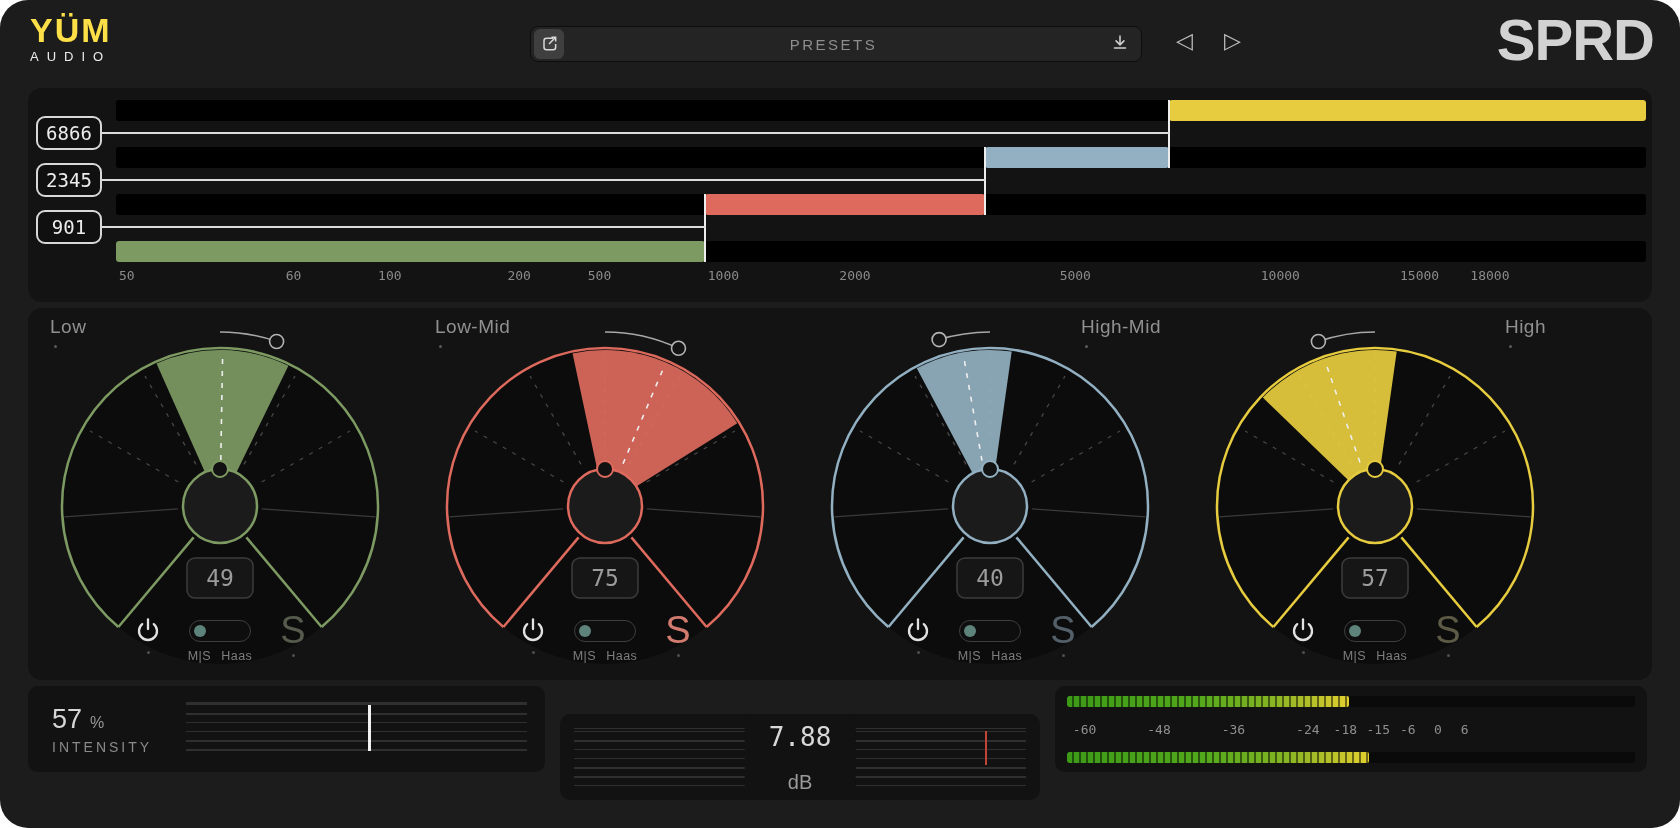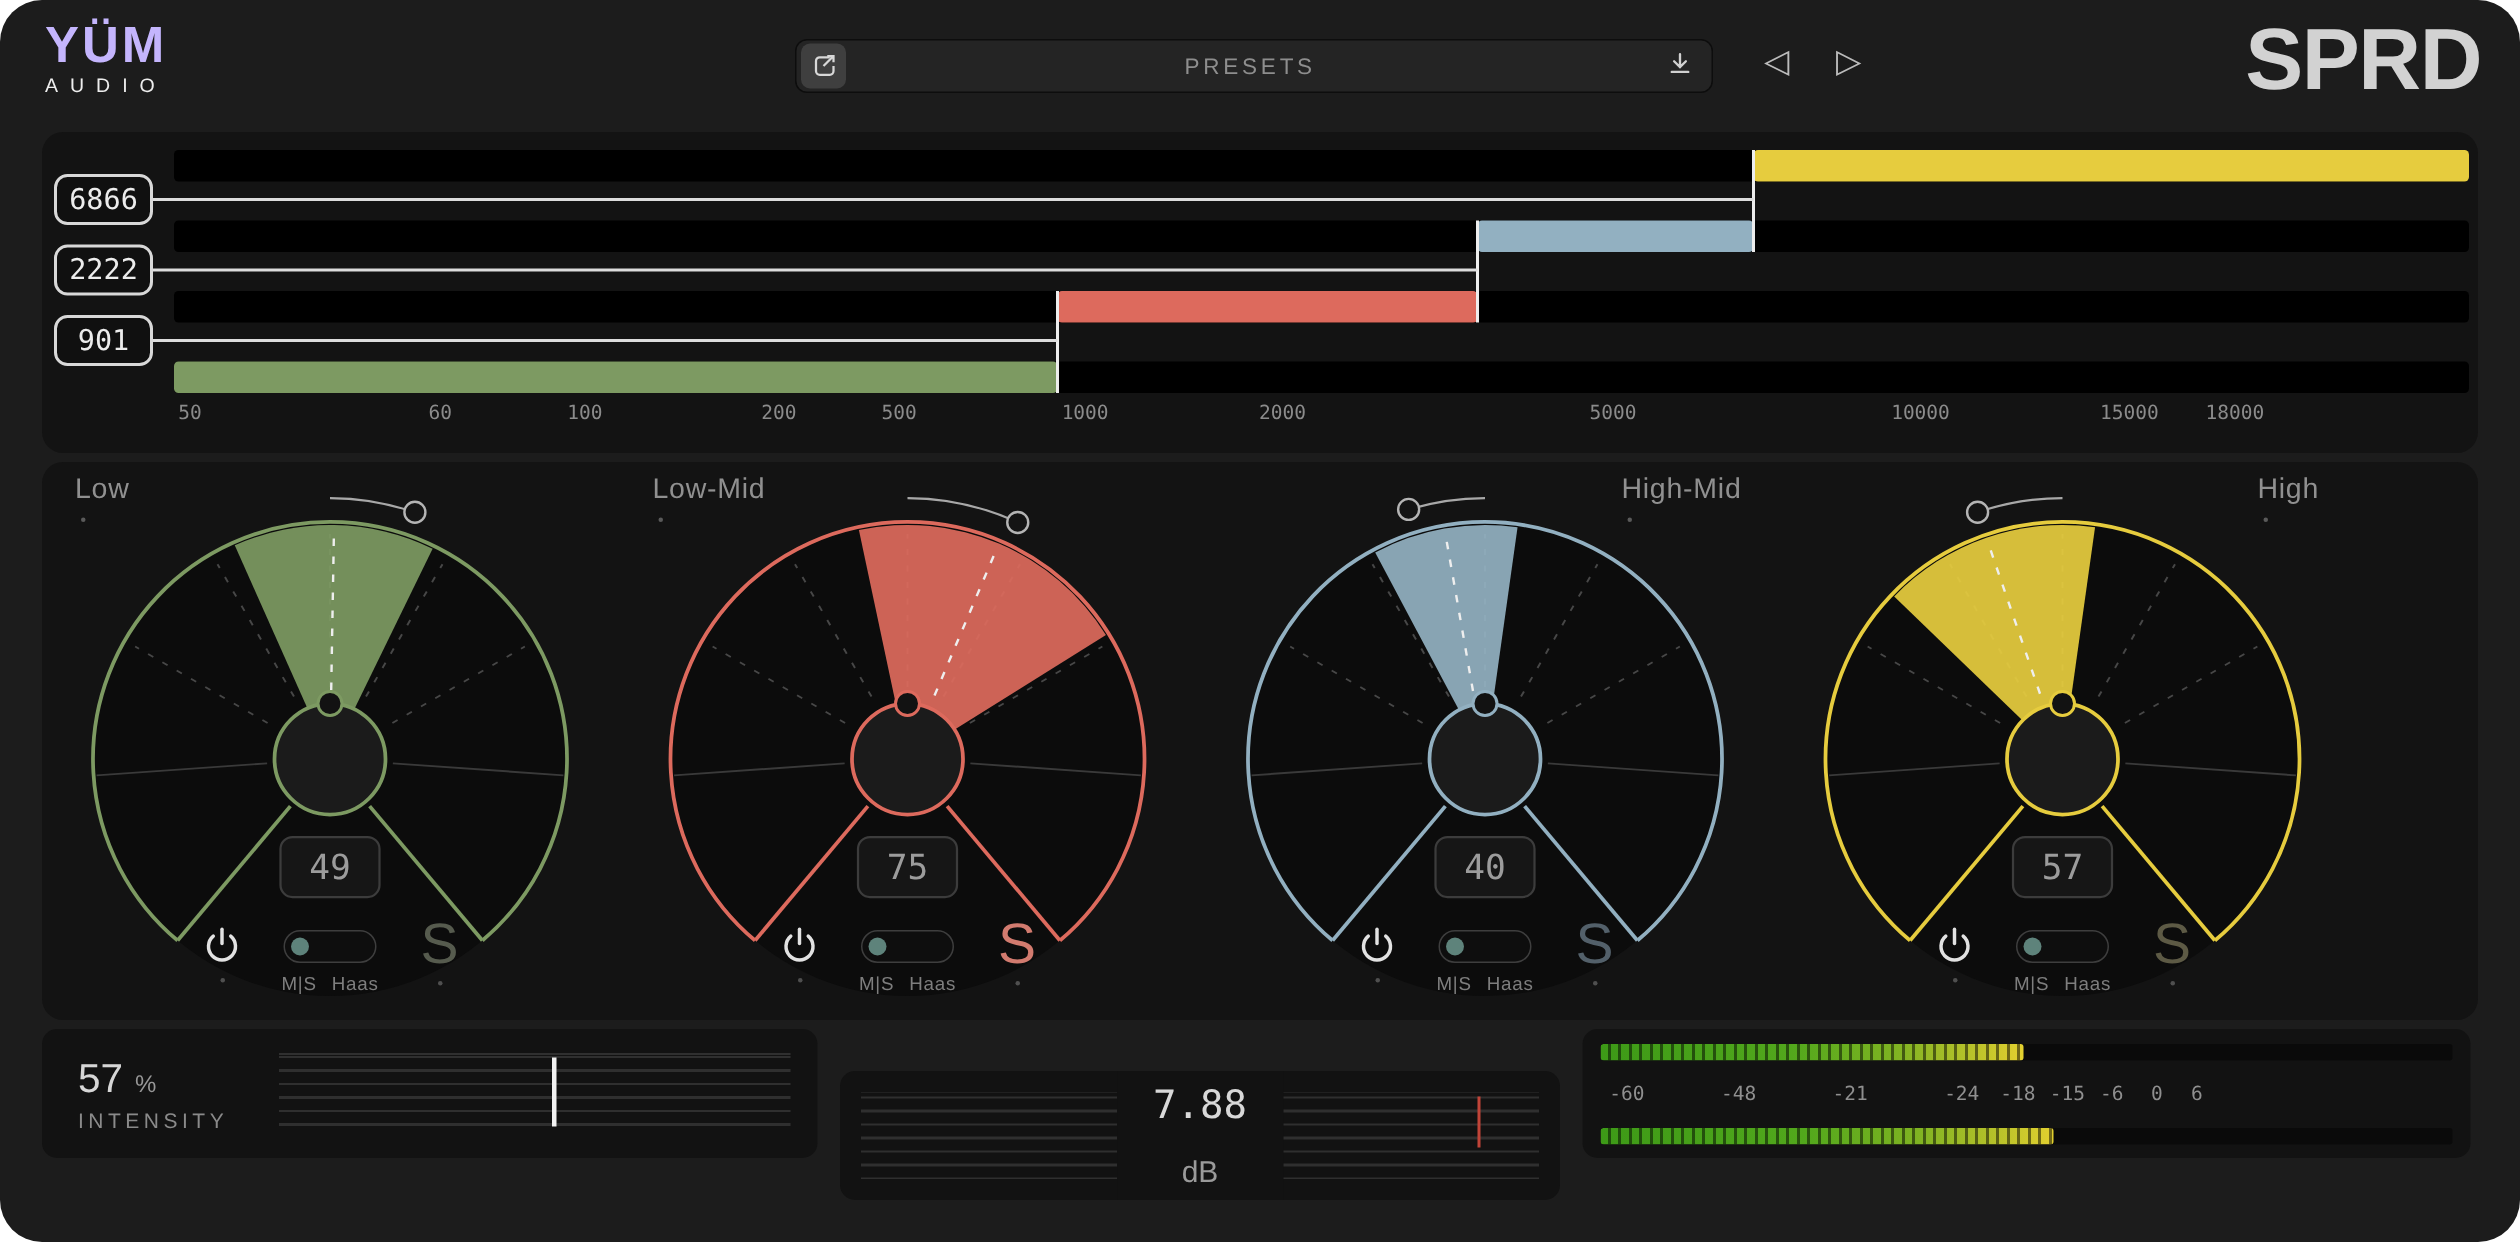--- a/index.html
+++ b/index.html
@@ -2,21 +2,21 @@
 <html><head>
 <meta charset="utf-8">
 <style>
   * { margin:0; padding:0; box-sizing:border-box; }
   html,body { background:#ffffff; font-family:"Liberation Sans", sans-serif; }
   #window { position:relative; width:1680px; height:828px; background:#1c1c1c; border-radius:28px; overflow:hidden; }
 
   
   #header { position:relative; height:88px; }
   #logo { position:absolute; left:30px; top:12px; }
-  .logo-line1 { font-size:34px; font-weight:800; color:#c4b5fd; letter-spacing:2px; line-height:36px; }
+  .logo-line1 { font-size:34px; font-weight:800; color:#fde047; letter-spacing:2px; line-height:36px; }
   .logo-line2 { font-size:13px; color:#ededed; letter-spacing:8px; margin-top:1px; }
   #preset-bar { position:absolute; left:530px; top:26px; width:612px; height:36px; background:#242424; border-radius:8px; display:flex; align-items:center; border:1px solid #0d0d0d; }
   #export-btn { width:30px; height:30px; margin-left:3px; background:#3f3f3f; border-radius:6px; display:flex; align-items:center; justify-content:center; }
   #presets-label { flex:1; text-align:center; color:#8e8e8e; font-size:15px; letter-spacing:2.5px; }
   #download-btn { width:34px; height:30px; margin-right:4px; display:flex; align-items:center; justify-content:center; }
   .nav-arrow { position:absolute; top:28px; font-size:22px; color:#bcbcbc; cursor:default; }
   #prev-arrow { left:1176px; } #next-arrow { left:1224px; }
   #brand { position:absolute; right:26px; top:6px; font-size:58px; font-weight:700; color:#d2d2d2; letter-spacing:-1px;margin-left:34px; }
 
   
@@ -115,21 +115,21 @@
           <div class="freq-seg" style="left: 38.5%; width: 18.3%; background: rgb(221, 106, 93);"></div>
         </div>
         <div class="freq-row" style="top: 141px;">
           <div class="freq-seg" style="left: 0%; width: 38.5%; background: rgb(125, 154, 98);"></div>
         </div>
         <div class="cross-v" style="left: calc(68.8% - 1px); top: 0px; height: 68px;"></div>
         <div class="cross-h" style="top: 32px; left: -14px; width: calc(68.8% + 14px);"></div>
         <div class="cross-label" style="top: 16px;">6866</div>
         <div class="cross-v" style="left: calc(56.8% - 1px); top: 47px; height: 68px;"></div>
         <div class="cross-h" style="top: 79px; left: -14px; width: calc(56.8% + 14px);"></div>
-        <div class="cross-label" style="top: 63px;">2222</div>
+        <div class="cross-label" style="top: 63px;">2345</div>
         <div class="cross-v" style="left: calc(38.5% - 1px); top: 94px; height: 68px;"></div>
         <div class="cross-h" style="top: 126px; left: -14px; width: calc(38.5% + 14px);"></div>
         <div class="cross-label" style="top: 110px;">901</div>
         <span class="freq-tick" style="left: 0.7%;">50</span>
         <span class="freq-tick" style="left: 11.6%;">60</span>
         <span class="freq-tick" style="left: 17.9%;">100</span>
         <span class="freq-tick" style="left: 24%; margin-left: 36px;">200</span>
         <span class="freq-tick" style="left: 31.6%;">500</span>
         <span class="freq-tick" style="left: 39.7%;">1000</span>
         <span class="freq-tick" style="left: 48.3%;">2000</span>
@@ -358,21 +358,21 @@
       </div>
     </div>
 
     <div class="f-sec" id="f-meters">
       <div class="meter" id="meter-top">
         <div class="meter-fill" id="meter-fill-top" style="width: 49.7%;"></div>
       </div>
       <div class="meter-scale" id="meter-scale">
           <span class="meter-tick" style="left: 3.1%;">-60</span>
           <span class="meter-tick" style="left: 16.2%;">-48</span>
-          <span class="meter-tick" style="left: 29.3%;">-21</span>
+          <span class="meter-tick" style="left: 29.3%;">-36</span>
           <span class="meter-tick" style="left: 42.4%;">-24</span>
           <span class="meter-tick" style="left: 49%;">-18</span>
           <span class="meter-tick" style="left: 54.8%;">-15</span>
           <span class="meter-tick" style="left: 60%;">-6</span>
           <span class="meter-tick" style="left: 65.3%;">0</span>
           <span class="meter-tick" style="left: 70%;">6</span>
         </div>
       <div class="meter" id="meter-bottom">
         <div class="meter-fill" id="meter-fill-bottom" style="width: 53.2%;"></div>
       </div>

